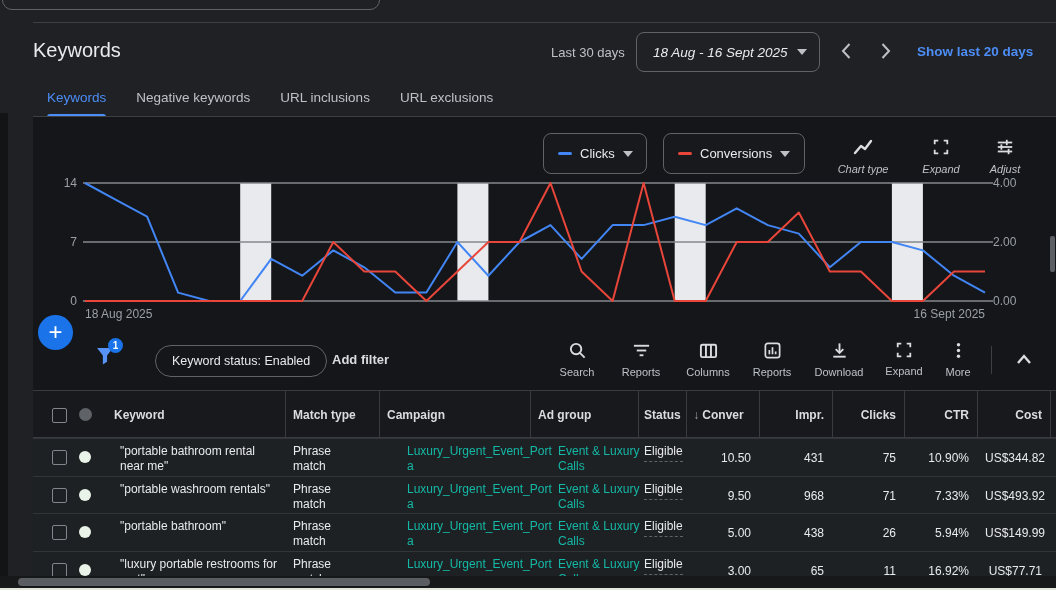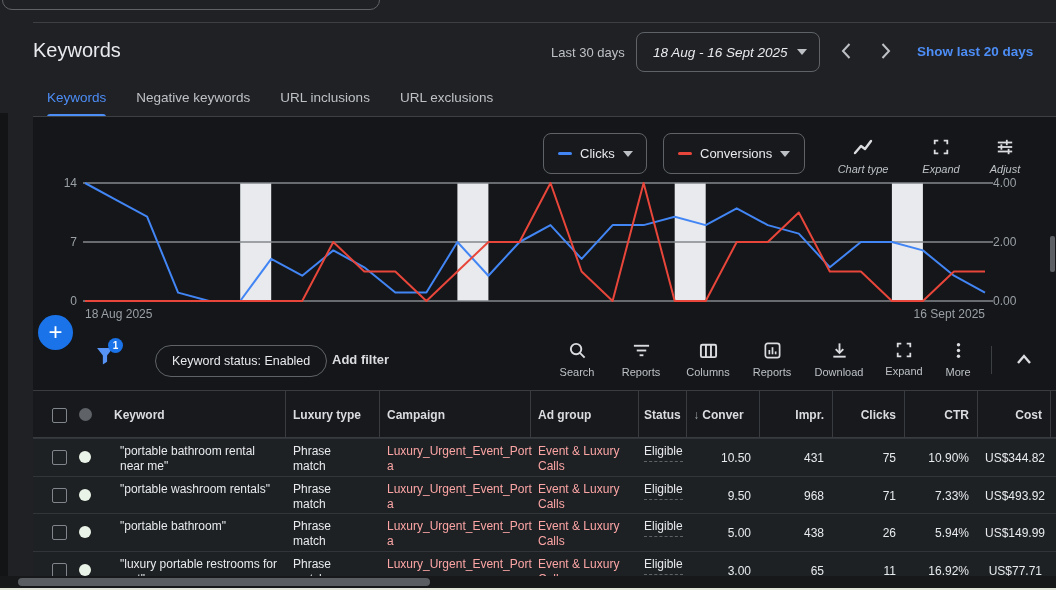--- a/index.html
+++ b/index.html
@@ -57,21 +57,21 @@
          border-bottom:1px solid #383c40;box-sizing:border-box;}
   .hcell{position:absolute;top:17px;font-size:12px;font-weight:bold;color:#dadce0;white-space:nowrap;}
   .row{position:absolute;left:0;width:100%;height:37.5px;background:#1e2124;border-top:1px solid #31353a;box-sizing:border-box;}
   .row:first-of-type{border-top:none;}
   .vline{position:absolute;top:0;width:1px;height:188px;background:#383c40;}
   .cb{position:absolute;left:19px;width:13px;height:13px;border:1.5px solid #80868b;border-radius:2px;background:transparent;cursor:pointer;}
   .dot{position:absolute;left:46px;width:12px;height:12px;border-radius:50%;}
   .cell{position:absolute;font-size:12px;line-height:15px;color:#e8eaed;}
   .cell.txt{top:5px;}
   .cell.num{top:12px;text-align:right;white-space:nowrap;}
-  .link{color:#fca5a5;cursor:pointer;}
+  .link{color:#14b8a6;cursor:pointer;margin-left:20px;}
   .brk{word-break:break-all;}
   .status-t{display:inline-block;border-bottom:1px dashed #5f6368;padding-bottom:2px;cursor:pointer;}
   .sort-arrow{color:#9aa0a6;margin-right:3px;font-weight:normal;}
   
   .hscroll{left:0;top:576px;width:1056px;height:12px;background:#17181a;}
   .hthumb{position:absolute;left:18px;top:2px;width:412px;height:8px;border-radius:4px;background:#5a5e63;cursor:pointer;}
   .bottom-strip{left:0;top:588px;width:1056px;height:2px;background:#e4e7dc;}
   .vthumb{left:1050px;top:236px;width:5px;height:36px;border-radius:2px;background:#5c6064;cursor:pointer;}
 </style>
 </head>
@@ -216,21 +216,21 @@
 <div class="abs tool-divider"></div>
 <svg class="abs collapse" viewBox="0 0 24 16">
     <path d="M6 12 L12 5 L18 12" fill="none" stroke="#dadce0" stroke-width="2.4"></path>
   </svg>
 
 <div class="abs table" id="table">
     <div class="thead">
       <span class="cb" style="top:17px;"></span>
             <span class="dot" style="top:17px;width:13px;height:13px;background:#5f6368;"></span>
       <div class="hcell" style="left:81px;">Keyword</div>
-      <div class="hcell" style="left:260px;">Luxury type</div>
+      <div class="hcell" style="left:260px;">Match type</div>
       <div class="hcell" style="left:354px;">Campaign</div>
       <div class="hcell" style="left:505px;">Ad group</div>
       <div class="hcell" style="left:611px;">Status</div>
       <div class="hcell" style="left:653px;width:65px;text-align:center;"><span class="sort-arrow">↓</span>Conver</div>
       <div class="hcell" style="left:726px;width:65px;text-align:right;">Impr.</div>
       <div class="hcell" style="left:799px;width:64px;text-align:right;">Clicks</div>
       <div class="hcell" style="left:871px;width:65px;text-align:right;">CTR</div>
       <div class="hcell" style="left:944px;width:65px;text-align:right;">Cost</div>
     </div>
     <div class="vline" style="left: 252px;"></div>

